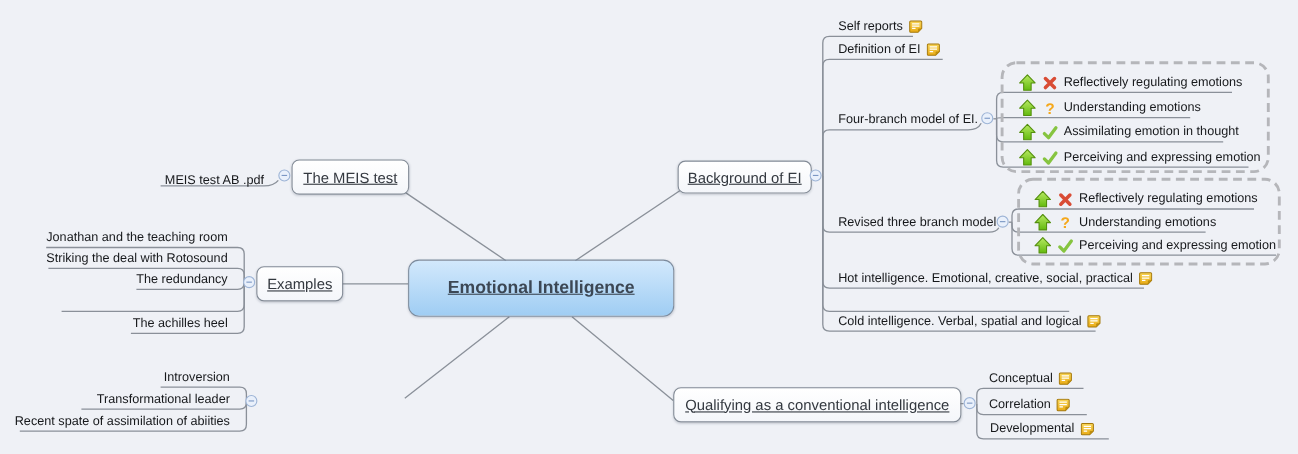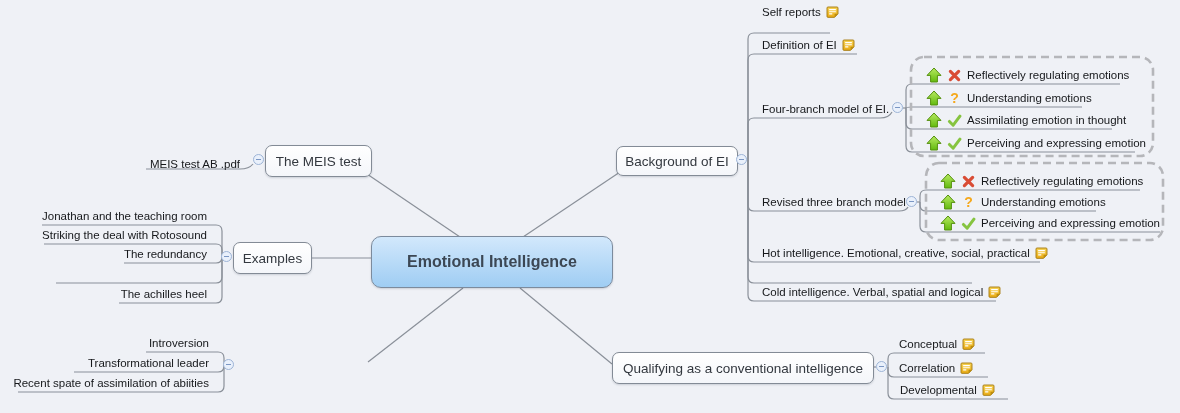--- a/index.html
+++ b/index.html
@@ -11,20 +11,21 @@
   #links { position:absolute; left:0; top:0; width:1180px; height:413px; }
   .branch-path { stroke:#8a9099; stroke-width:1.2; fill:none; }
   .boundary { stroke:#b5b6ba; stroke-width:2.6; fill:none; stroke-dasharray:8 5; }
 
   .node {
     position:absolute; display:flex; align-items:center; justify-content:center;
     background:linear-gradient(#ffffff,#f4f6fa);
     border:1px solid #838b96; border-radius:7px;
     font-size:13.5px; color:#33383f; white-space:nowrap;
     box-shadow:0 1px 2px rgba(60,70,90,.20);
+    text-decoration:underline;
   }
   .central {
     background:linear-gradient(#d2e8fc,#9fcdf3);
     border:1px solid #7c8b9d; border-radius:10px;
     font-size:16px; font-weight:bold; color:#3c4754;
   }
   .sub {
     position:absolute; height:16px; display:flex; align-items:center; gap:5px;
     font-size:11.5px; color:#16181b; white-space:nowrap;
   }
@@ -157,21 +158,21 @@
   <div class="sub" style="right:971px;top:335px">
     <span>Introversion</span>
     </div>
   <div class="sub" style="right:971px;top:355px">
     <span>Transformational leader</span>
     </div>
   <div class="sub" style="right:971px;top:375px">
     <span>Recent spate of assimilation of abiities</span>
     </div>
 
-  <div class="sub" style="left:762px;top:4px">
+  <div class="sub" style="left:762px;top:16px">
     <span>Self reports</span>
     <span class="ico">
         <svg class="gl" width="13" height="13">
           <use href="#sym-note"></use>
         </svg>
       </span>
     </div>
 
   <div class="sub" style="left:762px;top:37px">
     <span>Definition of EI</span>

